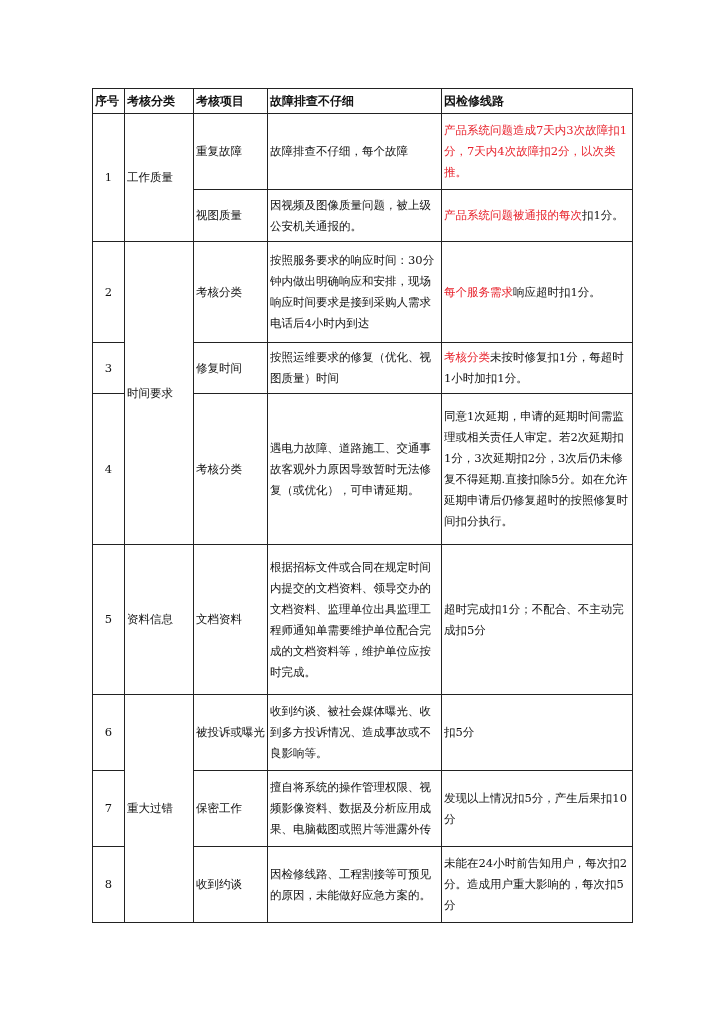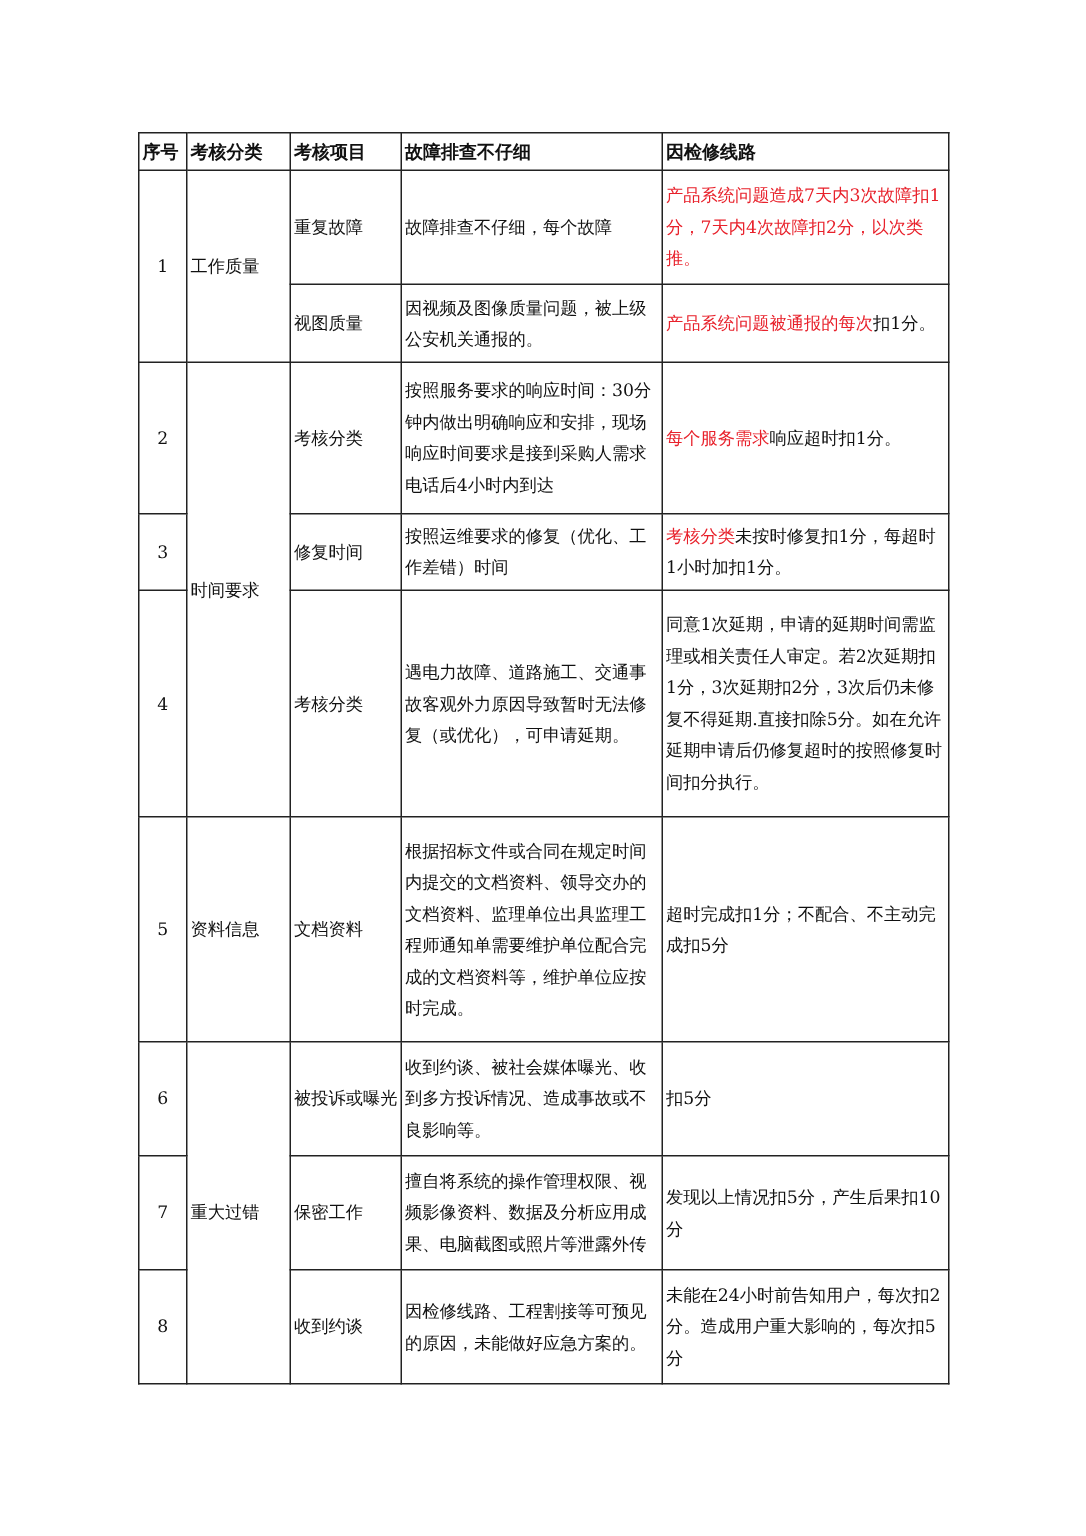--- a/index.html
+++ b/index.html
@@ -57,21 +57,21 @@
       <td class="num">2</td>
       <td class="cat-time" rowspan="3">时间要求</td>
       <td>考核分类</td>
       <td>按照服务要求的响应时间：30分钟内做出明确响应和安排，现场响应时间要求是接到采购人需求电话后4小时内到达</td>
       <td><span class="red">每个服务需求</span><span>响应超时扣1分。</span></td>
     </tr>
 
     <tr style="height:51px">
       <td class="num">3</td>
       <td>修复时间</td>
-      <td>按照运维要求的修复（优化、工作差错）时间</td>
+      <td>按照运维要求的修复（优化、视图质量）时间</td>
       <td><span class="red">考核分类</span><span>未按时修复扣1分，每超时1小时加扣1分。</span></td>
     </tr>
 
     <tr style="height:151px">
       <td class="num">4</td>
       <td>考核分类</td>
       <td>遇电力故障、道路施工、交通事故客观外力原因导致暂时无法修复（或优化），可申请延期。</td>
       <td><span class="red"></span><span>同意1次延期，申请的延期时间需监理或相关责任人审定。若2次延期扣1分，3次延期扣2分，3次后仍未修复不得延期.直接扣除5分。如在允许延期申请后仍修复超时的按照修复时间扣分执行。</span></td>
     </tr>
 

